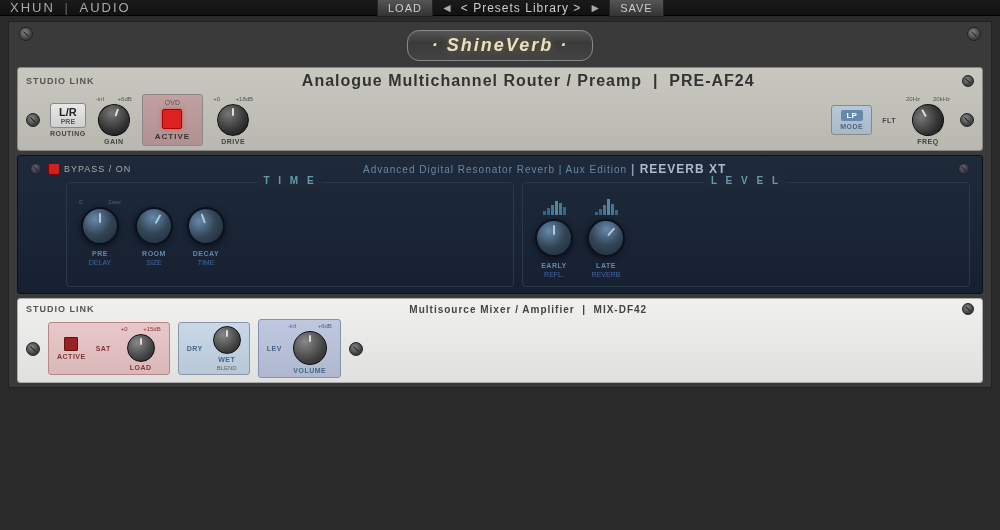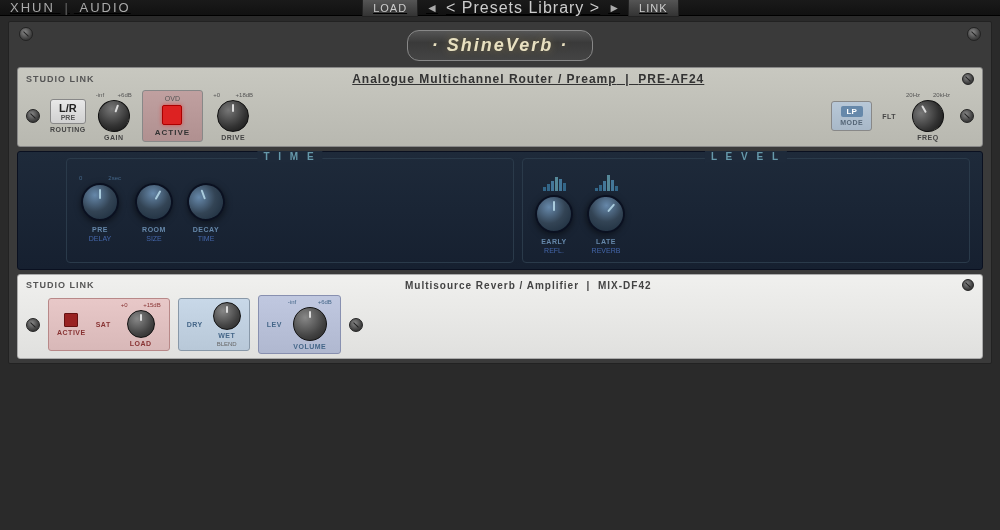--- a/index.html
+++ b/index.html
@@ -13,21 +13,20 @@
 
     
     .top-bar {
       display: flex;
       align-items: center;
       justify-content: space-between;
       background: linear-gradient(180deg, #1a1a1a 0%, #111 100%);
       height: 16px;
       padding: 0 10px;
       border-bottom: 1px solid #000;
-      text-decoration: underline;
     }
     .top-bar-logo {
       color: #ddd;
       font-size: 13px;
       font-weight: bold;
       letter-spacing: 2px;
     }
     .top-bar-logo span { color: #aaa; font-weight: normal; }
     .top-bar-center {
       display: flex;
@@ -43,21 +42,21 @@
       cursor: pointer;
       letter-spacing: 1px;
     }
     .top-bar-arrow {
       color: #aaa;
       font-size: 12px;
       cursor: pointer;
     }
     .presets-label {
       color: #ccc;
-      font-size: 16px;
+      font-size: 12px;
       letter-spacing: 1px;
     }
 
     
     .main-container {
       background: #3a3a3a;
       margin: 5px 8px;
       border: 1px solid #222;
       border-radius: 2px;
     }
@@ -118,25 +117,24 @@
       align-items: center;
       margin-bottom: 4px;
     }
     .studio-link-label {
       font-size: 9px;
       color: #555;
       letter-spacing: 1px;
       font-weight: bold;
     }
     .device-name {
-      font-size: 12px;
+      font-size: 16px;
       color: #333;
       font-weight: bold;
       letter-spacing: 1px;
-      text-decoration: underline;
     }
     .pre-af24-controls {
       display: flex;
       align-items: center;
       gap: 10px;
     }
 
     
     .knob-group {
       display: flex;
@@ -503,21 +501,21 @@
       <span>XHUN</span>
       <span style="color:#666;margin:0 4px;">|</span>
       <span>AUDIO</span>
     </span>
   </div>
   <div class="top-bar-center">
     <button class="top-bar-btn">LOAD</button>
     <span class="top-bar-arrow">◄</span>
     <span class="presets-label">&lt; Presets Library &gt;</span>
     <span class="top-bar-arrow">►</span>
-    <button class="top-bar-btn">LINK</button>
+    <button class="top-bar-btn">SAVE</button>
   </div>
   <div style="width:80px;"></div>
 </div>
 
 <div class="main-container">
 
   <div class="plugin-title-bar">
     <div class="screw screw-tl"></div>
     <div class="plugin-title">· ShineVerb ·</div>
     <div class="screw screw-tr"></div>
@@ -587,20 +585,35 @@
         </div>
         <div class="knob" style="transform:rotate(-30deg)"></div>
         <span class="knob-label">FREQ</span>
       </div>
 
       <div class="screw" style="position:relative;width:14px;height:14px;flex-shrink:0;"></div>
     </div>
   </div>
 
   <div class="reverb-section">
+    <div class="reverb-header">
+      <div style="display:flex;align-items:center;gap:6px;">
+        <div class="screw" style="position:relative;width:12px;height:12px;background:radial-gradient(circle at 40% 35%,#667,#334 60%,#112);border-radius:50%;"></div>
+        <div class="bypass-btn">
+          <div class="bypass-led"></div>
+          <span class="bypass-label">BYPASS / ON</span>
+        </div>
+      </div>
+      <span style="font-size:10px;color:#6688aa;letter-spacing:1px;">
+        <span>Advanced Digital Resonator Reverb | Aux Edition</span>
+        <span style="color:#8899bb;font-size:12px;font-weight:bold;"> | </span>
+        <strong><span style="color:#aabbcc;font-size:12px;">REEVERB XT</span></strong>
+      </span>
+      <div class="screw" style="position:relative;width:12px;height:12px;background:radial-gradient(circle at 40% 35%,#667,#334 60%,#112);border-radius:50%;"></div>
+    </div>
 
     <div class="reverb-controls">
 
       <div class="reverb-group time">
         <span class="reverb-group-title">T I M E</span>
         <div class="reverb-knobs">
 
           <div class="knob-group">
             <div style="display:flex;justify-content:space-between;width:42px;">
               <span style="font-size:6px;color:#446688;">0</span>
@@ -660,21 +673,21 @@
           </div>
         </div>
       </div>
     </div>
   </div>
 
   <div class="mix-df42-section">
     <div class="mix-header">
       <span class="studio-link-label">STUDIO LINK</span>
       <span class="mix-device-name">
-        <span>Multisource Reverb / Amplifier</span>
+        <span>Multisource Mixer / Amplifier</span>
         &nbsp;|&nbsp;
         <strong><span>MIX-DF42</span></strong>
       </span>
       <div class="screw" style="position:relative;width:12px;height:12px;"></div>
     </div>
     <div class="mix-controls">
 
       <div class="screw" style="position:relative;width:14px;height:14px;flex-shrink:0;"></div>
 
 

